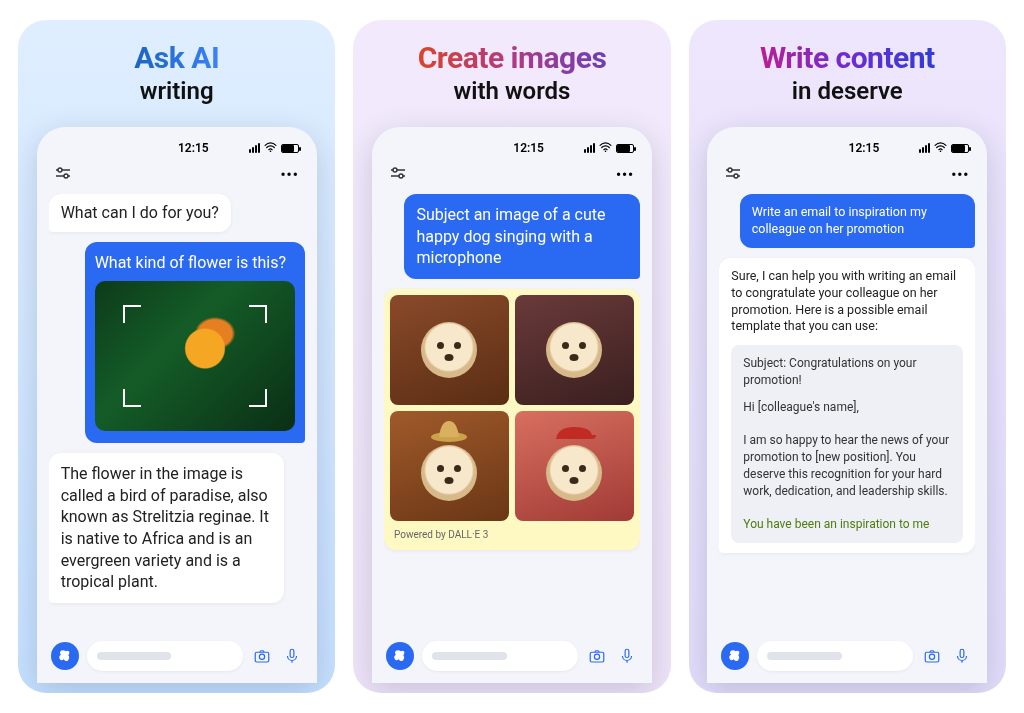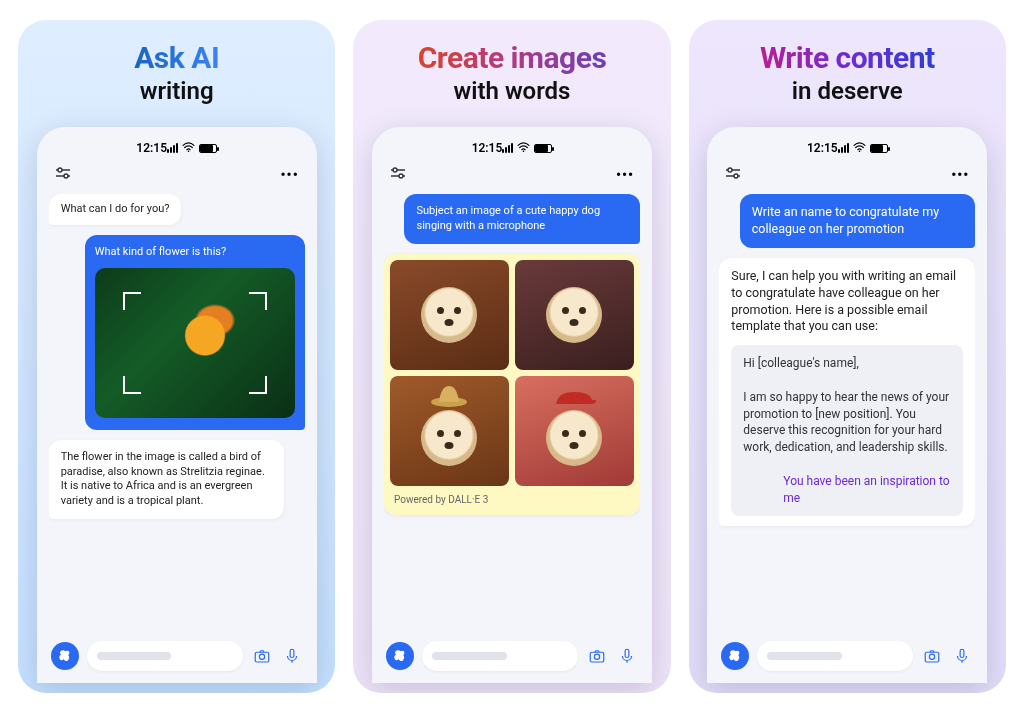--- a/index.html
+++ b/index.html
@@ -39,40 +39,40 @@
     flex: 1;
     background: #f4f5fb;
     border-radius: 28px 28px 0 0;
     box-shadow: 0 8px 30px rgba(30,40,80,0.18);
     padding: 14px 12px 0 12px;
     display: flex;
     flex-direction: column;
     position: relative;
     overflow:hidden;
   }
-  .statusbar { display: flex; justify-content: center; align-items: center; font-size: 12px; font-weight: 600; padding: 0 6px 8px 6px; }
+  .statusbar { display: flex; justify-content: flex-end; align-items: center; font-size: 12px; font-weight: 600; padding: 0 6px 8px 6px; gap: 40px; }
   .status-icons { display:flex; gap:4px; align-items:center; }
   .sig-bars { display:flex; gap:1px; align-items:flex-end; }
   .sig-bars span { width:2px; background:#000; border-radius:1px;}
   .sig-bars span:nth-child(1){height:4px;}
   .sig-bars span:nth-child(2){height:6px;}
   .sig-bars span:nth-child(3){height:8px;}
   .sig-bars span:nth-child(4){height:10px;}
   .wifi { font-size:12px; }
   .batt { width:18px; height:9px; border:1px solid #000; border-radius:2px; position:relative;}
   .batt::after{content:'';position:absolute;right:-3px;top:2px;width:2px;height:4px;background:#000;border-radius:1px;}
   .batt div{background:#000;width:80%;height:100%;border-radius:1px;}
 
   .toolbar { display:flex; justify-content:space-between; align-items:center; padding: 2px 6px 10px 6px; }
   .tool-left svg, .tool-right { color:#333; }
   .dots { font-weight:700; letter-spacing:1px; font-size:14px;}
 
   .chat { flex:1; overflow:hidden; display:flex; flex-direction:column; gap:10px; }
 
-  .bubble { border-radius: 12px; padding: 10px 12px; font-size: 11px; line-height:1.35; max-width: 92%; }
+  .bubble { border-radius: 12px; padding: 10px 12px; font-size: 16px; line-height:1.35; max-width: 92%; }
   .bubble.user { background:#2a6af2; color:#fff; align-self:flex-end; border-bottom-right-radius:4px;}
   .bubble.ai { background:#fff; color:#222; align-self:flex-start; box-shadow:0 1px 4px rgba(0,0,0,0.06); border-bottom-left-radius:4px;}
   .bubble.small { padding:8px 12px; }
 
   .flower-bubble { padding:10px 10px 12px 10px; }
   .flower-img {
     margin-top:8px; width:200px; height:150px; border-radius:10px; position:relative; overflow:hidden;
     background: radial-gradient(circle at 55% 45%, #f5a623 0 14%, transparent 15%),
                 radial-gradient(ellipse at 60% 35%, #e67e22 0 10%, transparent 12%),
                 linear-gradient(135deg, #0d3b1a 0%, #145c27 40%, #0a2f15 100%);
@@ -93,21 +93,21 @@
   .dog4 { background:linear-gradient(160deg,#d86f60,#a03a35); }
   .dog-face{ width:56px; height:56px; border-radius:50%; background:radial-gradient(circle at 50% 45%, #f7e8cc 0 55%, #d8b98a 60% 100%); position:relative;}
   .dog-face::before,.dog-face::after{content:'';position:absolute;width:7px;height:7px;background:#3a2a1a;border-radius:50%;top:20px;}
   .dog-face::before{left:16px;} .dog-face::after{right:16px;}
   .dog-nose{position:absolute;width:9px;height:7px;background:#3a2a1a;border-radius:50%;top:32px;left:50%;transform:translateX(-50%);}
   .dog svg.hat{position:absolute; top:6px;}
   .powered { font-size:10px; color:#666; padding:8px 4px 4px 4px; }
 
   .email-card { background:#eef0f6; border-radius:8px; padding:10px 12px; margin-top:10px; font-size:12px; line-height:1.4; color:#333;}
   .email-card .subj { font-weight:400; margin-bottom:10px;}
-  .fade-bottom { color:#6d28d9;margin-left:40px; }
+  .fade-bottom { color:#4d7c0f; }
 
   .inputbar { display:flex; align-items:center; gap:8px; padding:10px 2px 12px 2px; margin-top:auto;}
   .logo-btn { width:28px; height:28px; border-radius:50%; background:#2a6af2; display:flex; align-items:center; justify-content:center; flex-shrink:0;}
   .logo-btn svg { fill:#fff; }
   .textfield { flex:1; height:30px; background:#fff; border-radius:15px; display:flex; align-items:center; padding:0 10px; box-shadow:0 1px 3px rgba(0,0,0,0.06);}
   .textfield .ph { height:8px; background:#e1e3ea; border-radius:4px; width:55%;}
   .icon-btn { width:22px; display:flex; justify-content:center; color:#2a6af2;}
   .icon-btn svg { width:18px; height:18px; stroke:#2a6af2; fill:none; stroke-width:1.6;}
 
 </style>
@@ -323,24 +323,25 @@
             <line x1="1" y1="4" x2="15" y2="4" stroke="#333" stroke-width="1.6"></line>
             <line x1="1" y1="10" x2="15" y2="10" stroke="#333" stroke-width="1.6"></line>
             <circle cx="5" cy="4" r="2" fill="#f4f5fb" stroke="#333" stroke-width="1.4"></circle>
             <circle cx="11" cy="10" r="2" fill="#f4f5fb" stroke="#333" stroke-width="1.4"></circle>
           </svg>
       </span>
       <span class="dots">•••</span>
     </div>
 
     <div class="chat">
-      <div class="bubble user" style="font-size:12.5px;">Write an name to congratulate my colleague on her promotion</div>
+      <div class="bubble user" style="font-size:12.5px;">Write an email to inspiration my colleague on her promotion</div>
       <div class="bubble ai" style="max-width:100%; font-size:12.5px;">
-        <div>Sure, I can help you with writing an email to congratulate have colleague on her promotion. Here is a possible email template that you can use:</div>
+        <div>Sure, I can help you with writing an email to congratulate your colleague on her promotion. Here is a possible email template that you can use:</div>
         <div class="email-card">
+          <div class="subj">Subject: Congratulations on your promotion!</div>
           <div>Hi [colleague's name],</div>
           <br>
           <div>I am so happy to hear the news of your promotion to [new position]. You deserve this recognition for your hard work, dedication, and leadership skills.</div>
           <br>
           <div class="fade-bottom">You have been an inspiration to me</div>
         </div>
       </div>
     </div>
 
     <div class="inputbar">

